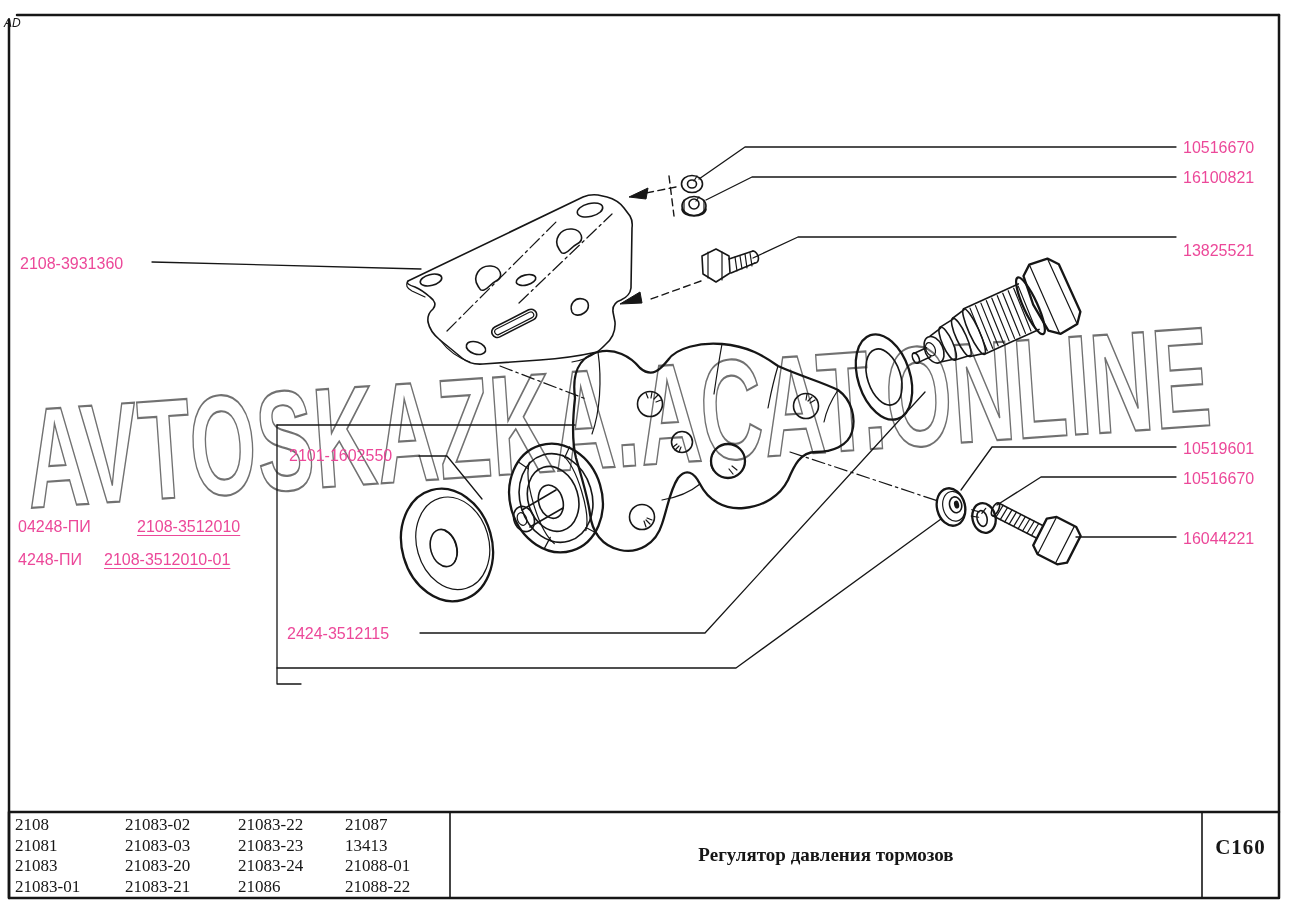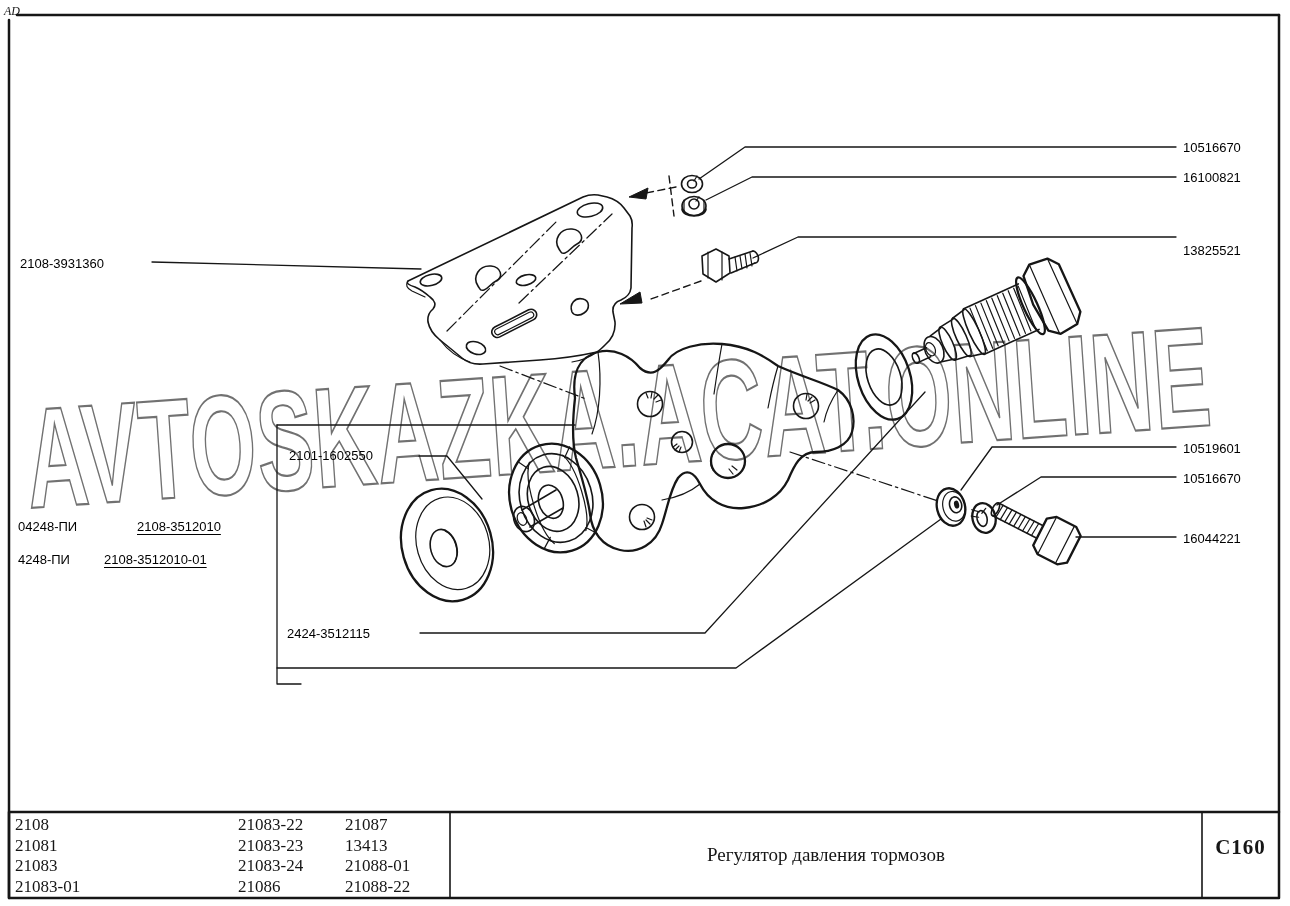--- a/index.html
+++ b/index.html
@@ -21,31 +21,31 @@
     fill:none;stroke:#161616;stroke-width:1.6;stroke-linecap:round;stroke-linejoin:round;
   }
   svg.art .bold{stroke-width:2.3;}
   svg.art .thin{stroke-width:1.2;}
   svg.art .leader{stroke-width:1.3;}
   svg.art .frame{stroke-width:2.5;}
   svg.art .dash{stroke-dasharray:7 4.5;stroke-width:1.4;}
   svg.art .dashdot{stroke-dasharray:13 4 2.5 4;stroke-width:1.2;}
   svg.art .fillhead{fill:#161616;stroke:#161616;stroke-width:1;}
   svg.art .filldark{fill:#161616;stroke:none;}
-  .lbl{position:absolute;z-index:3;font-size:13px;line-height:21px;
-       font-family:"Liberation Sans",sans-serif;color:#000000;white-space:nowrap;}
+  .lbl{position:absolute;z-index:3;font-size:16px;line-height:21px;
+       font-family:"Liberation Sans",sans-serif;color:#ec4899;white-space:nowrap;}
   .lbl.u{text-decoration:underline;text-underline-offset:3px;}
-  .corner-mark{position:absolute;left:4px;top:4px;z-index:3;
-       font-family:Liberation Serif, serif;font-style:italic;font-size:12px;}
+  .corner-mark{position:absolute;left:4px;top:16px;z-index:3;
+       font-family:Liberation Sans, sans-serif;font-style:italic;font-size:12px;}
   .applic{position:absolute;z-index:3;font-family:"Liberation Serif",serif;font-size:17px;}
   .applic .col{position:absolute;top:0;}
   .applic .col span{display:block;line-height:20.5px;}
   .titlebox{position:absolute;left:450px;top:812px;width:752px;height:86px;z-index:3;
        display:flex;align-items:center;justify-content:center;
-       font-family:"Liberation Serif",serif;font-weight:400;font-size:19px;}
+       font-family:"Liberation Serif",serif;font-weight:700;font-size:19px;}
   .codebox{position:absolute;left:1202px;top:812px;width:77px;height:70px;z-index:3;
        display:flex;align-items:center;justify-content:center;
        font-family:"Liberation Serif",serif;font-weight:700;font-size:21px;letter-spacing:1px;}
 </style>
 </head>
 <body>
 
 <div class="page">
 
   <div class="watermark">AVTOSKAZKA.ACAT.ONLINE</div>
@@ -228,20 +228,26 @@
   <div class="lbl" style="left:18px;top:549px;">4248-ПИ</div>
   <div class="lbl u" style="left:104px;top:549px;">2108-3512010-01</div>
 
   <div class="applic" style="left:15px;top:815px;width:430px;height:100px;">
     <div class="col" style="left:0px;">
       <span>2108</span>
       <span>21081</span>
       <span>21083</span>
       <span>21083-01</span>
     </div>
+    <div class="col" style="left:110px;">
+      <span>21083-02</span>
+      <span>21083-03</span>
+      <span>21083-20</span>
+      <span>21083-21</span>
+    </div>
     <div class="col" style="left:223px;">
       <span>21083-22</span>
       <span>21083-23</span>
       <span>21083-24</span>
       <span>21086</span>
     </div>
     <div class="col" style="left:330px;">
       <span>21087</span>
       <span>13413</span>
       <span>21088-01</span>

